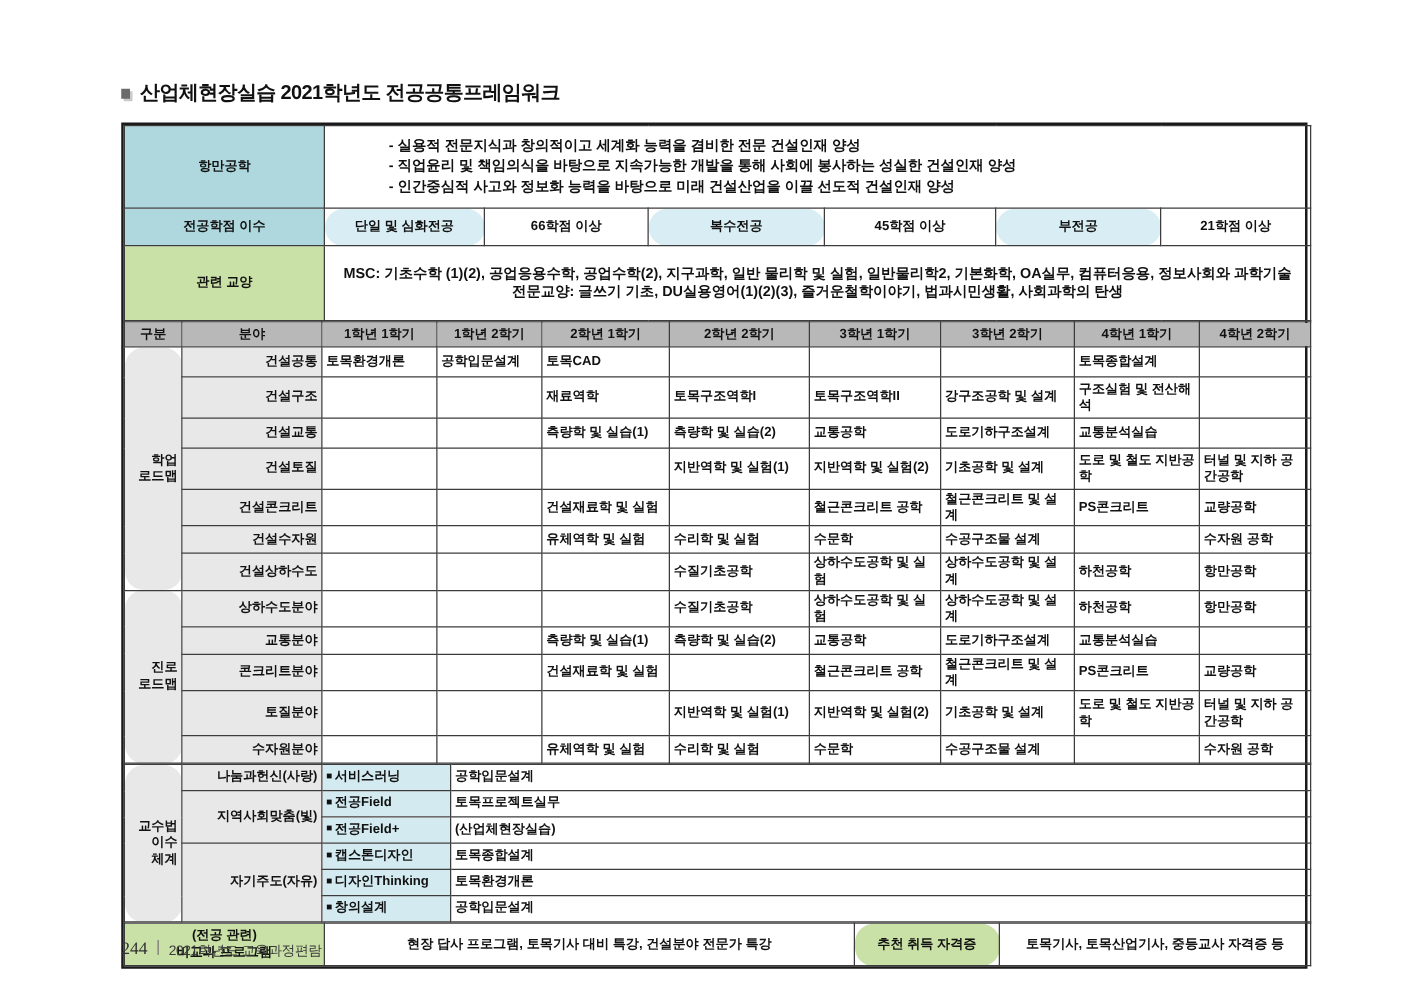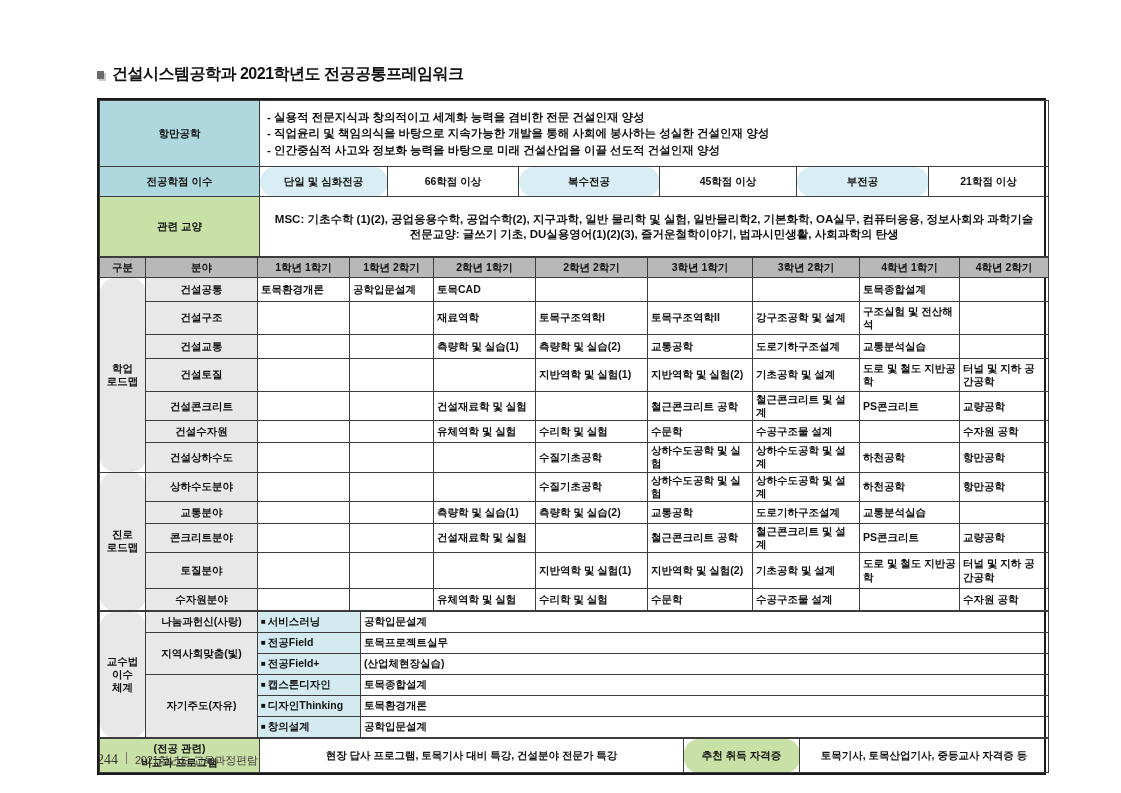--- a/index.html
+++ b/index.html
@@ -25,42 +25,42 @@
   .t td, .t th {
     border: 1px solid #3c3c3c; font-weight: bold; font-size: 10.5px;
     padding: 1px 3px; overflow: hidden; line-height: 1.25; vertical-align: middle;
   }
   .c { text-align: center; }
   .l { text-align: left; }
   .teal  { background: #aed8de; }
   .lblue { background: #d9eef4; }
   .green { background: #c9e0a6; }
   .hgray { background: #b8b8b8; }
-  .lgray { background: #e8e8e8; }
+  .lgray { background: #e8e8e8; text-align: right; }
   .mblue { background: #d2eaf0; }
   .pre { white-space: pre-line; }
   .fs11 { font-size: 11.5px; border-radius: 15px; }
   .fs12 { font-size: 12px; }
-  .goal-line { text-align: left; font-size: 11.5px; padding: 1px 4px; }
+  .goal-line { text-align: left; font-size: 11.5px; padding: 1px 4px; margin-left: 44px; }
   .method-cell .bullet { font-size: 8px; margin-right: 2px; vertical-align: 1px; }
 
   
   .footer { position: absolute; left: 97px; top: 752px; display: flex; align-items: center; }
   .footer .pageno { font-family: "Liberation Serif", "DejaVu Serif", serif; font-size: 14px; color: #333; }
   .footer .fdiv { width: 1px; height: 12px; background: #777; margin: 0 8px; align-self: flex-start; }
   .footer .ftext { font-size: 11px; color: #3a3a3a; letter-spacing: -0.3px; }
 </style>
 </head>
 <body>
 
 <div class="doc">
 
   <div class="title-row">
     <span class="title-bullet"></span>
-    <span class="page-title">건설시스템공학과 2021학년도 전공공통프레임워크</span>
+    <span class="page-title">산업체현장실습 2021학년도 전공공통프레임워크</span>
   </div>
 
   <div class="grid-container">
 
     <table class="t">
       <colgroup>
         <col style="width:160px">
           <col style="width:128px">
           <col style="width:131px">
         <col style="width:141px">

